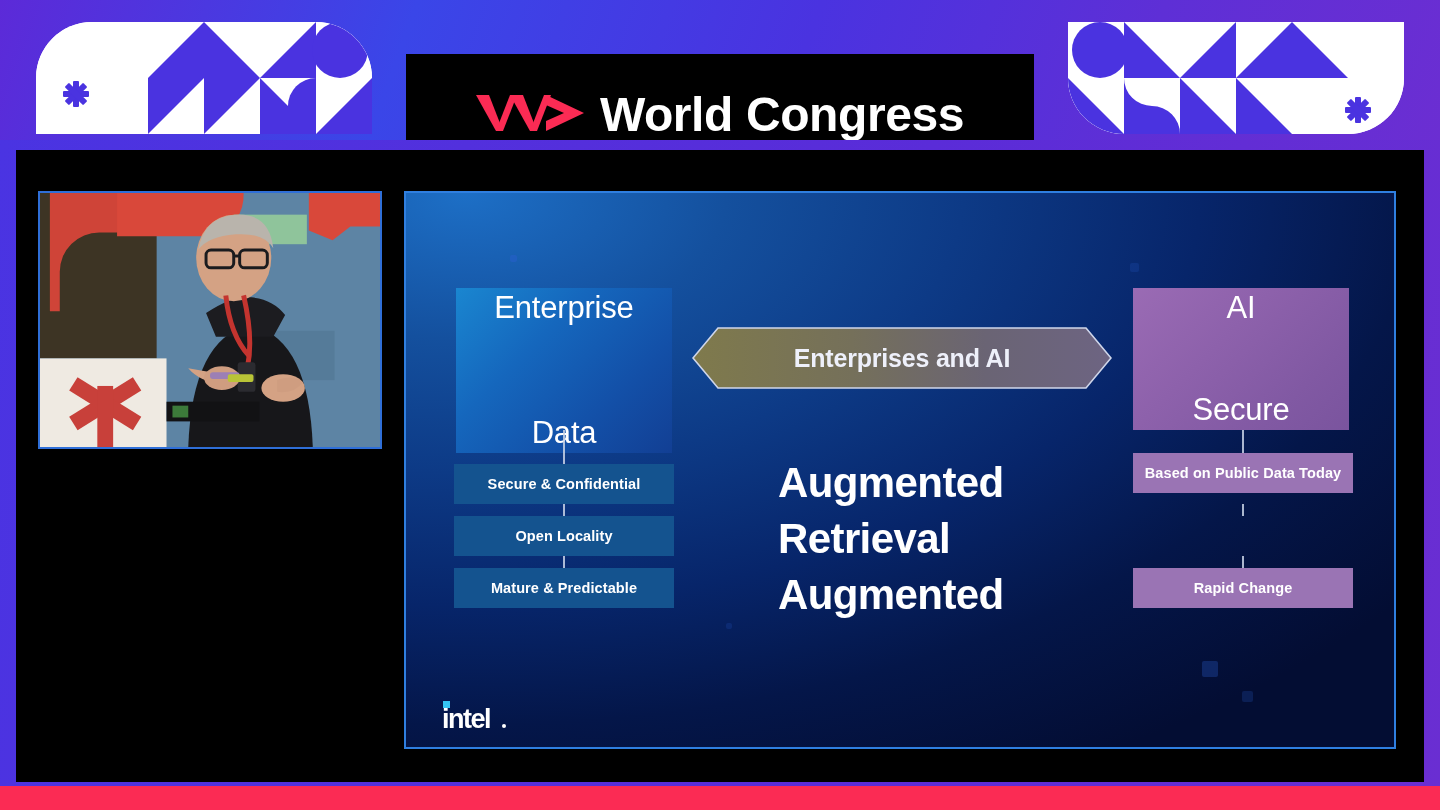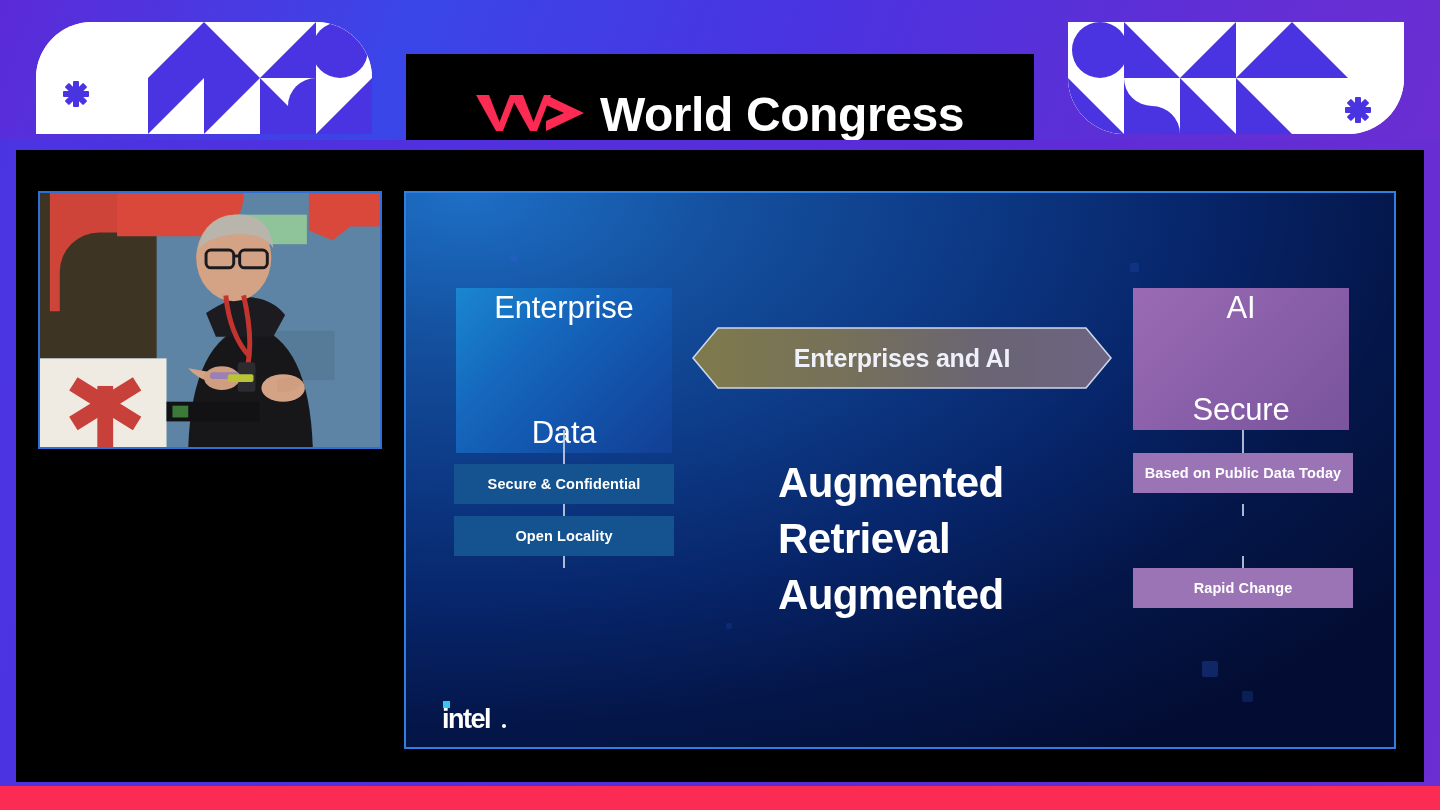--- a/index.html
+++ b/index.html
@@ -199,20 +199,23 @@
     </div>
     <div class="conn" style="left:157px;top:237px;height:34px;"></div>
     <div class="sub sub-l" style="top:271px;">
       <span>Secure &amp; Confidential</span>
     </div>
     <div class="conn" style="left:157px;top:311px;height:12px;"></div>
     <div class="sub sub-l" style="top:323px;">
       <span>Open Locality</span>
     </div>
     <div class="conn" style="left:157px;top:363px;height:12px;"></div>
+    <div class="sub sub-l" style="top:375px;">
+      <span>Mature &amp; Predictable</span>
+    </div>
 
     <div class="ai-box">
       <span class="l1">AI</span>
       <span class="l2">Secure</span>
     </div>
     <div class="conn" style="left:836px;top:237px;height:34px;"></div>
     <div class="sub sub-r" style="top:260px;">
       <span>Based on Public Data Today</span>
     </div>
     <div class="conn" style="left:836px;top:311px;height:12px;"></div>

